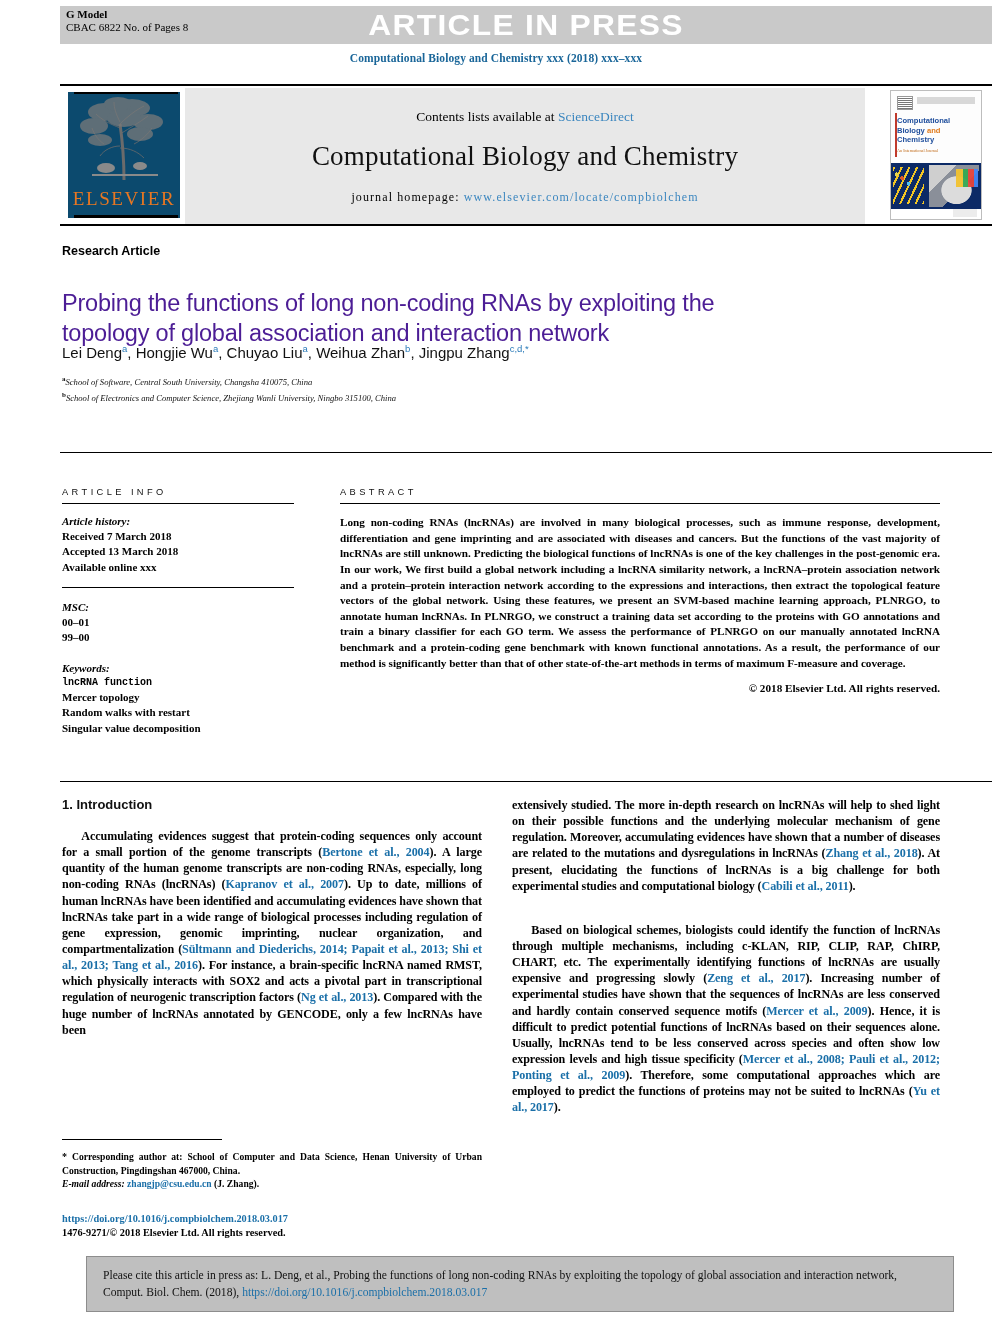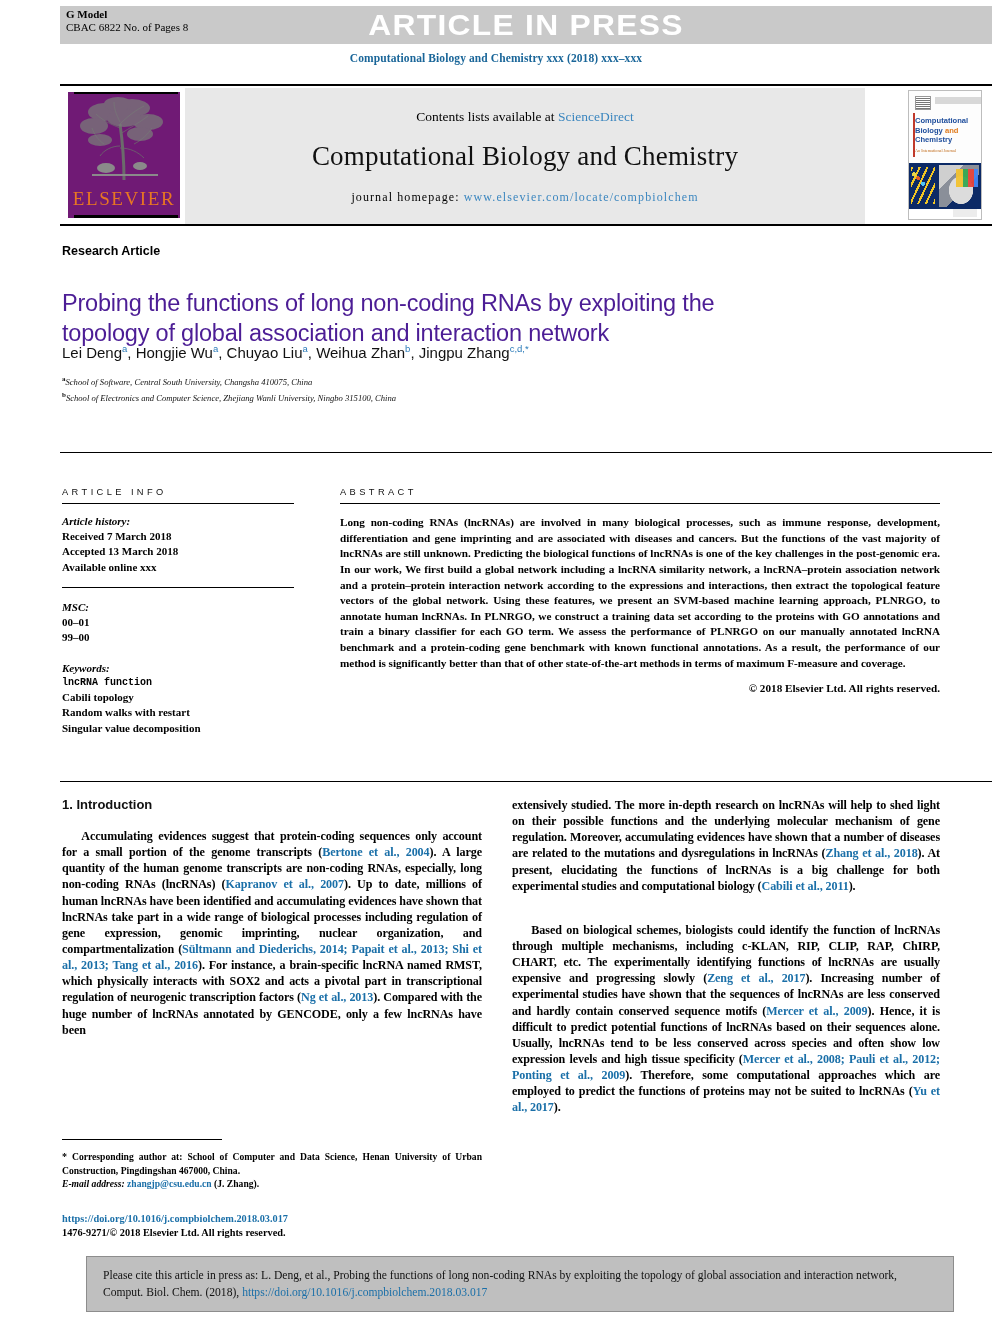--- a/index.html
+++ b/index.html
@@ -57,34 +57,34 @@
     font-size:27px; margin:16px 0 18px 0; color:#111; letter-spacing:0.2px;
   }
   .homepage-line {
     font-size:12px; letter-spacing:1.1px; color:#000;
   }
   .homepage-line .url { color:#3b86bf; }
 
   
   .elsevier-logo {
     position:absolute; left:8px; top:6px; width:112px; height:126px;
-    background:#701a75;
+    background:#0c4a6e;
   }
   .tree-box { position:absolute; left:6px; top:2px; width:100px; height:92px; }
   .elsevier-word {
     position:absolute; left:0; bottom:8px; width:112px; text-align:center;
     font-family:"Liberation Serif", serif; font-size:19px; letter-spacing:1.6px;
     color:#e87722; font-weight:normal;
   }
   .logo-rule-top { position:absolute; left:6px; top:0px; width:104px; height:2px; background:#000; }
   .logo-rule-bot { position:absolute; left:6px; bottom:0px; width:104px; height:3px; background:#000; }
 
   
   .cover-thumb {
-    position:absolute; right:10px; top:4px; width:74px; height:130px;
+    position:absolute; right:10px; top:4px; width:92px; height:130px;
     background:#f9a8d4; border:1px solid #bdbdbd; overflow:hidden;
   }
   .cover-top { position:relative; height:56%; background:#fdfdfd; padding:5px 6px; }
   .cover-issn { width:16px; height:14px; border:1px solid #999; background:
       repeating-linear-gradient(0deg,#777 0 1px,#fff 1px 2px); }
   .cover-greybar { position:absolute; left:26px; top:6px; width:58px; height:7px; background:#d8d8d8; }
   .cover-title { margin-top:6px; font-family:"Liberation Sans", sans-serif; font-weight:bold;
      font-size:7.6px; line-height:1.28; color:#1f4e9c; }
   .cover-title .amp { color:#e07c1f; }
   .cover-sub { margin-top:3px; font-size:4.2px; color:#c06a18; line-height:1.2; }
@@ -330,21 +330,21 @@
 
     <div class="info-block">
       <div class="hdr">MSC:</div>
       <div>00–01</div>
       <div>99–00</div>
     </div>
 
     <div class="info-block" style="margin-top:16px;">
       <div class="hdr">Keywords:</div>
       <div class="mono">lncRNA function</div>
-      <div>Cabili topology</div>
+      <div>Mercer topology</div>
       <div>Random walks with restart</div>
       <div>Singular value decomposition</div>
     </div>
   </div>
 
   <div class="abs-col">
     <div class="sec-label">ABSTRACT</div>
     <div class="sec-rule"></div>
     <div class="abstract-text">Long non-coding RNAs (lncRNAs) are involved in many biological processes, such as immune response, development, differentiation and gene imprinting and are associated with diseases and cancers. But the functions of the vast majority of lncRNAs are still unknown. Predicting the biological functions of lncRNAs is one of the key challenges in the post-genomic era. In our work, We first build a global network including a lncRNA similarity network, a lncRNA–protein association network and a protein–protein interaction network according to the expressions and interactions, then extract the topological feature vectors of the global network. Using these features, we present an SVM-based machine learning approach, PLNRGO, to annotate human lncRNAs. In PLNRGO, we construct a training data set according to the proteins with GO annotations and train a binary classifier for each GO term. We assess the performance of PLNRGO on our manually annotated lncRNA benchmark and a protein-coding gene benchmark with known functional annotations. As a result, the performance of our method is significantly better than that of other state-of-the-art methods in terms of maximum F-measure and coverage.</div>
     <div class="copyright">© 2018 Elsevier Ltd. All rights reserved.</div>

